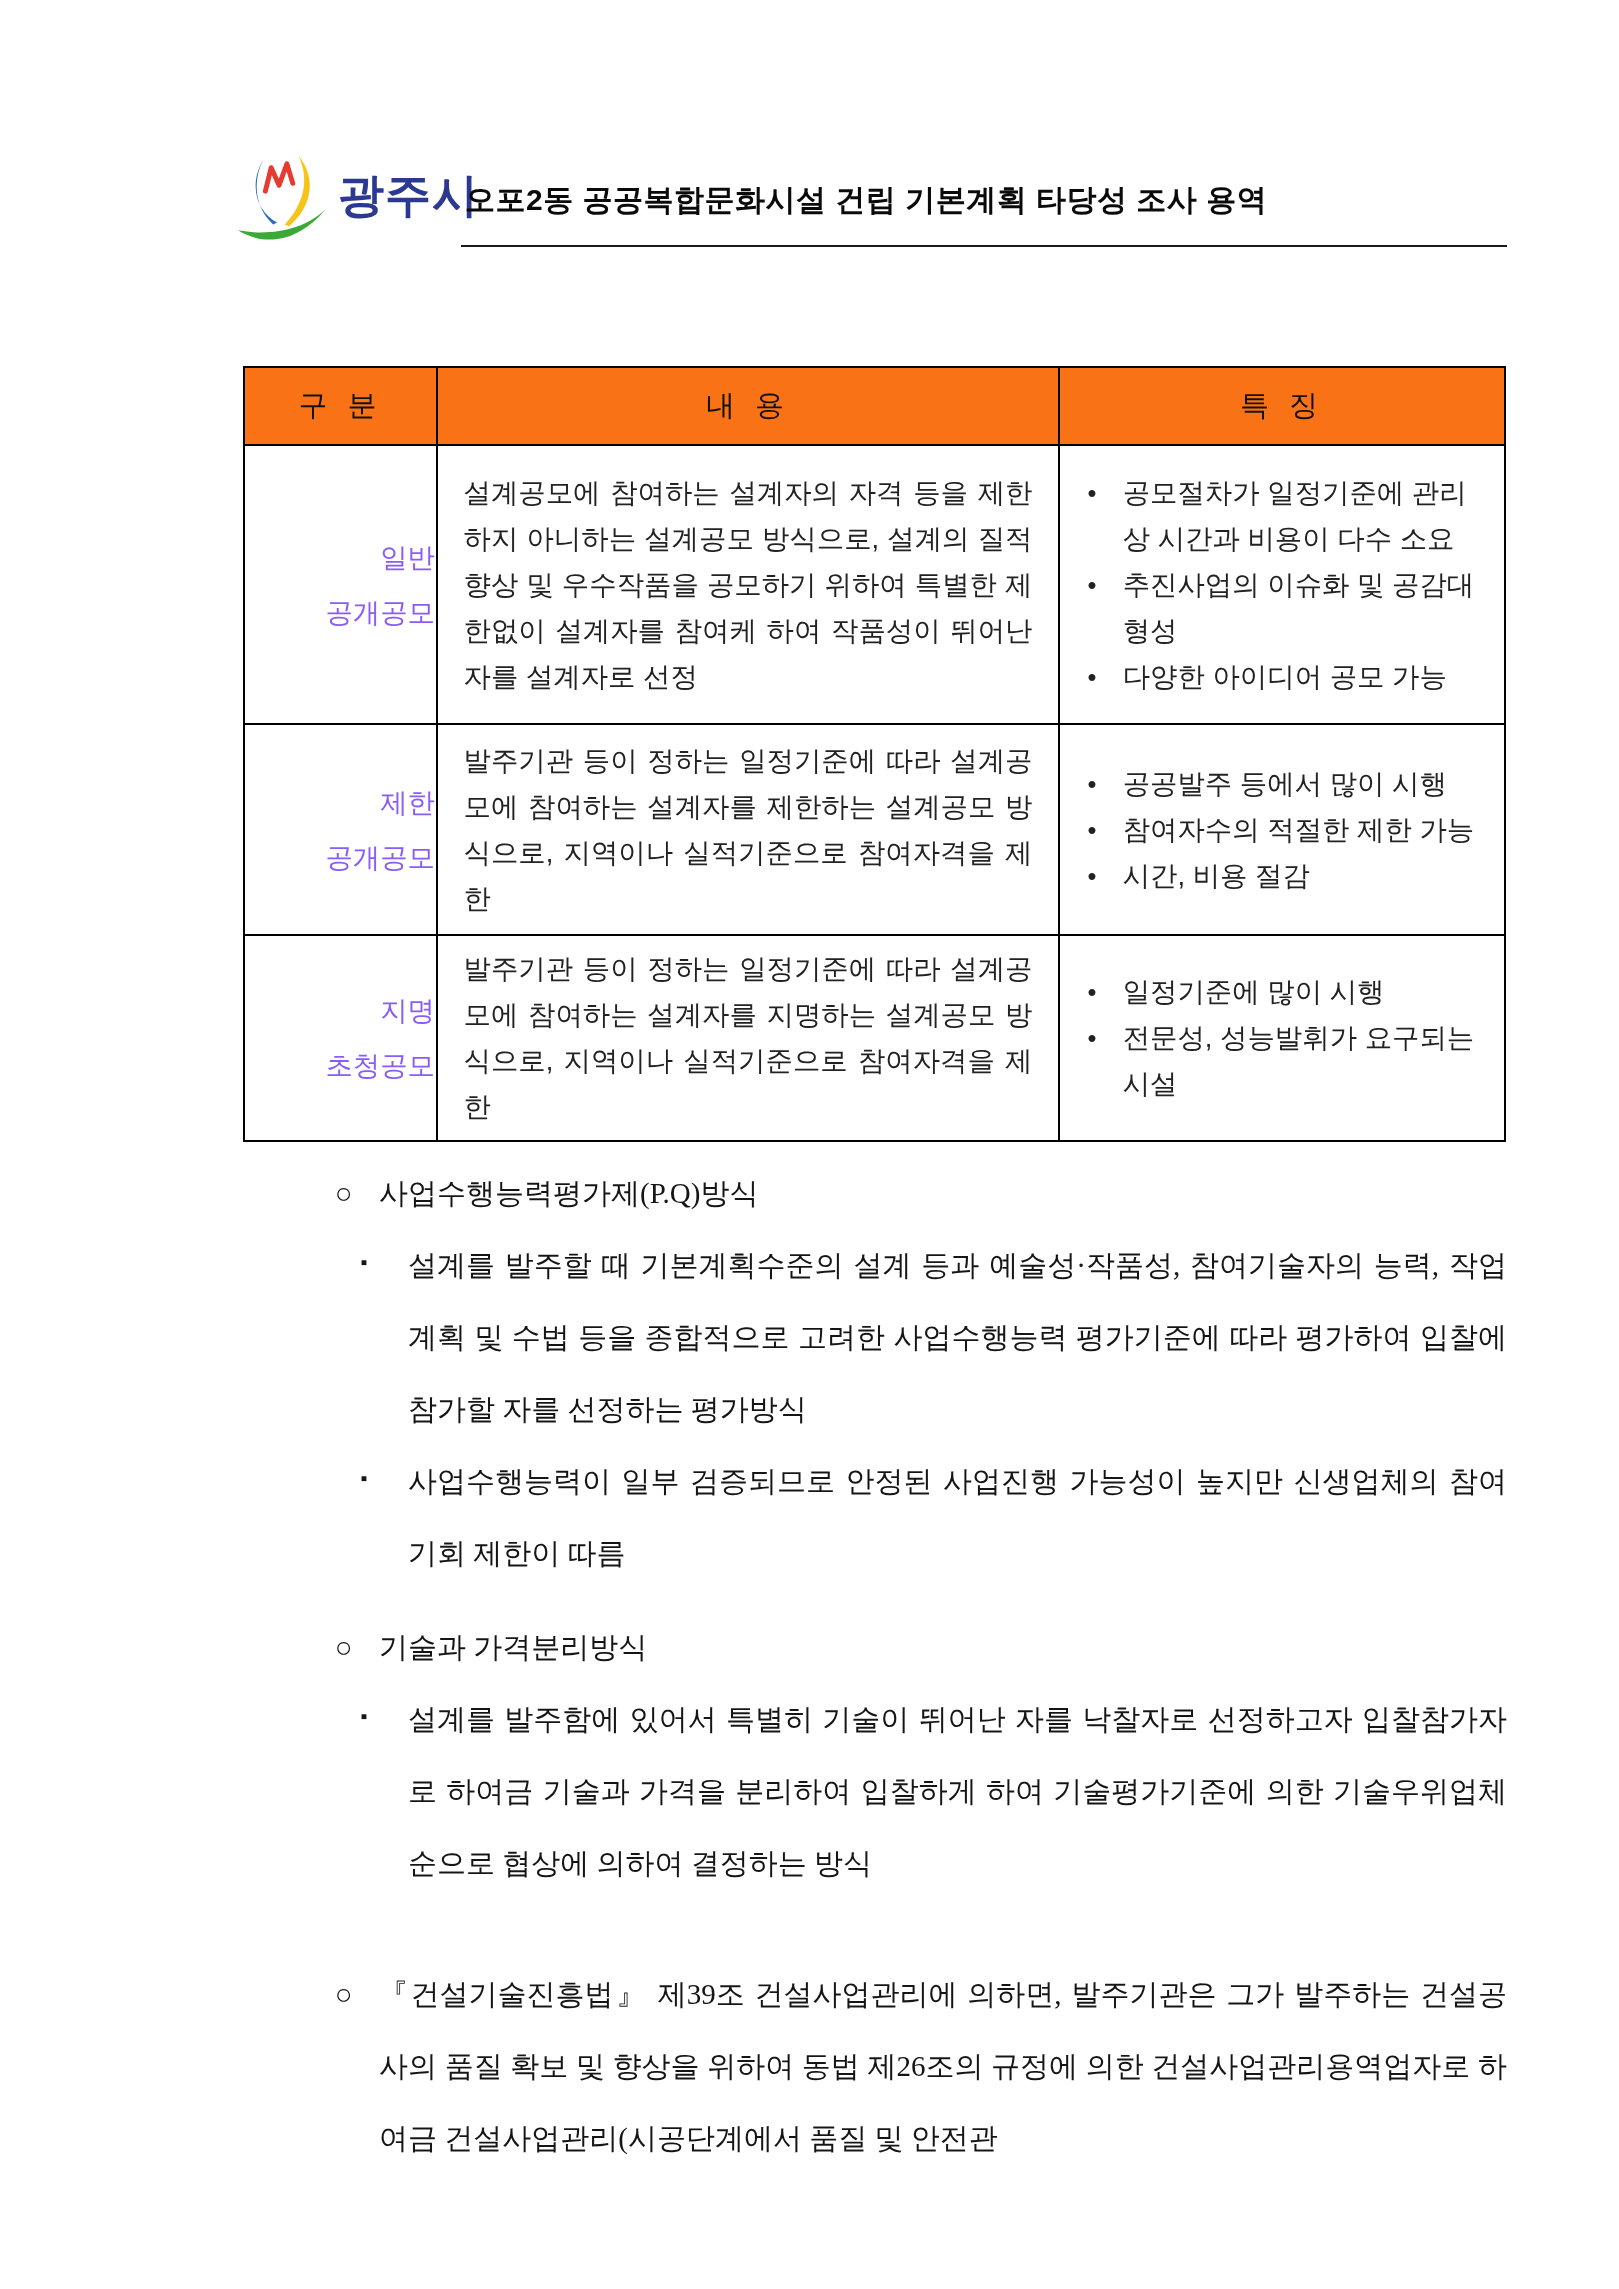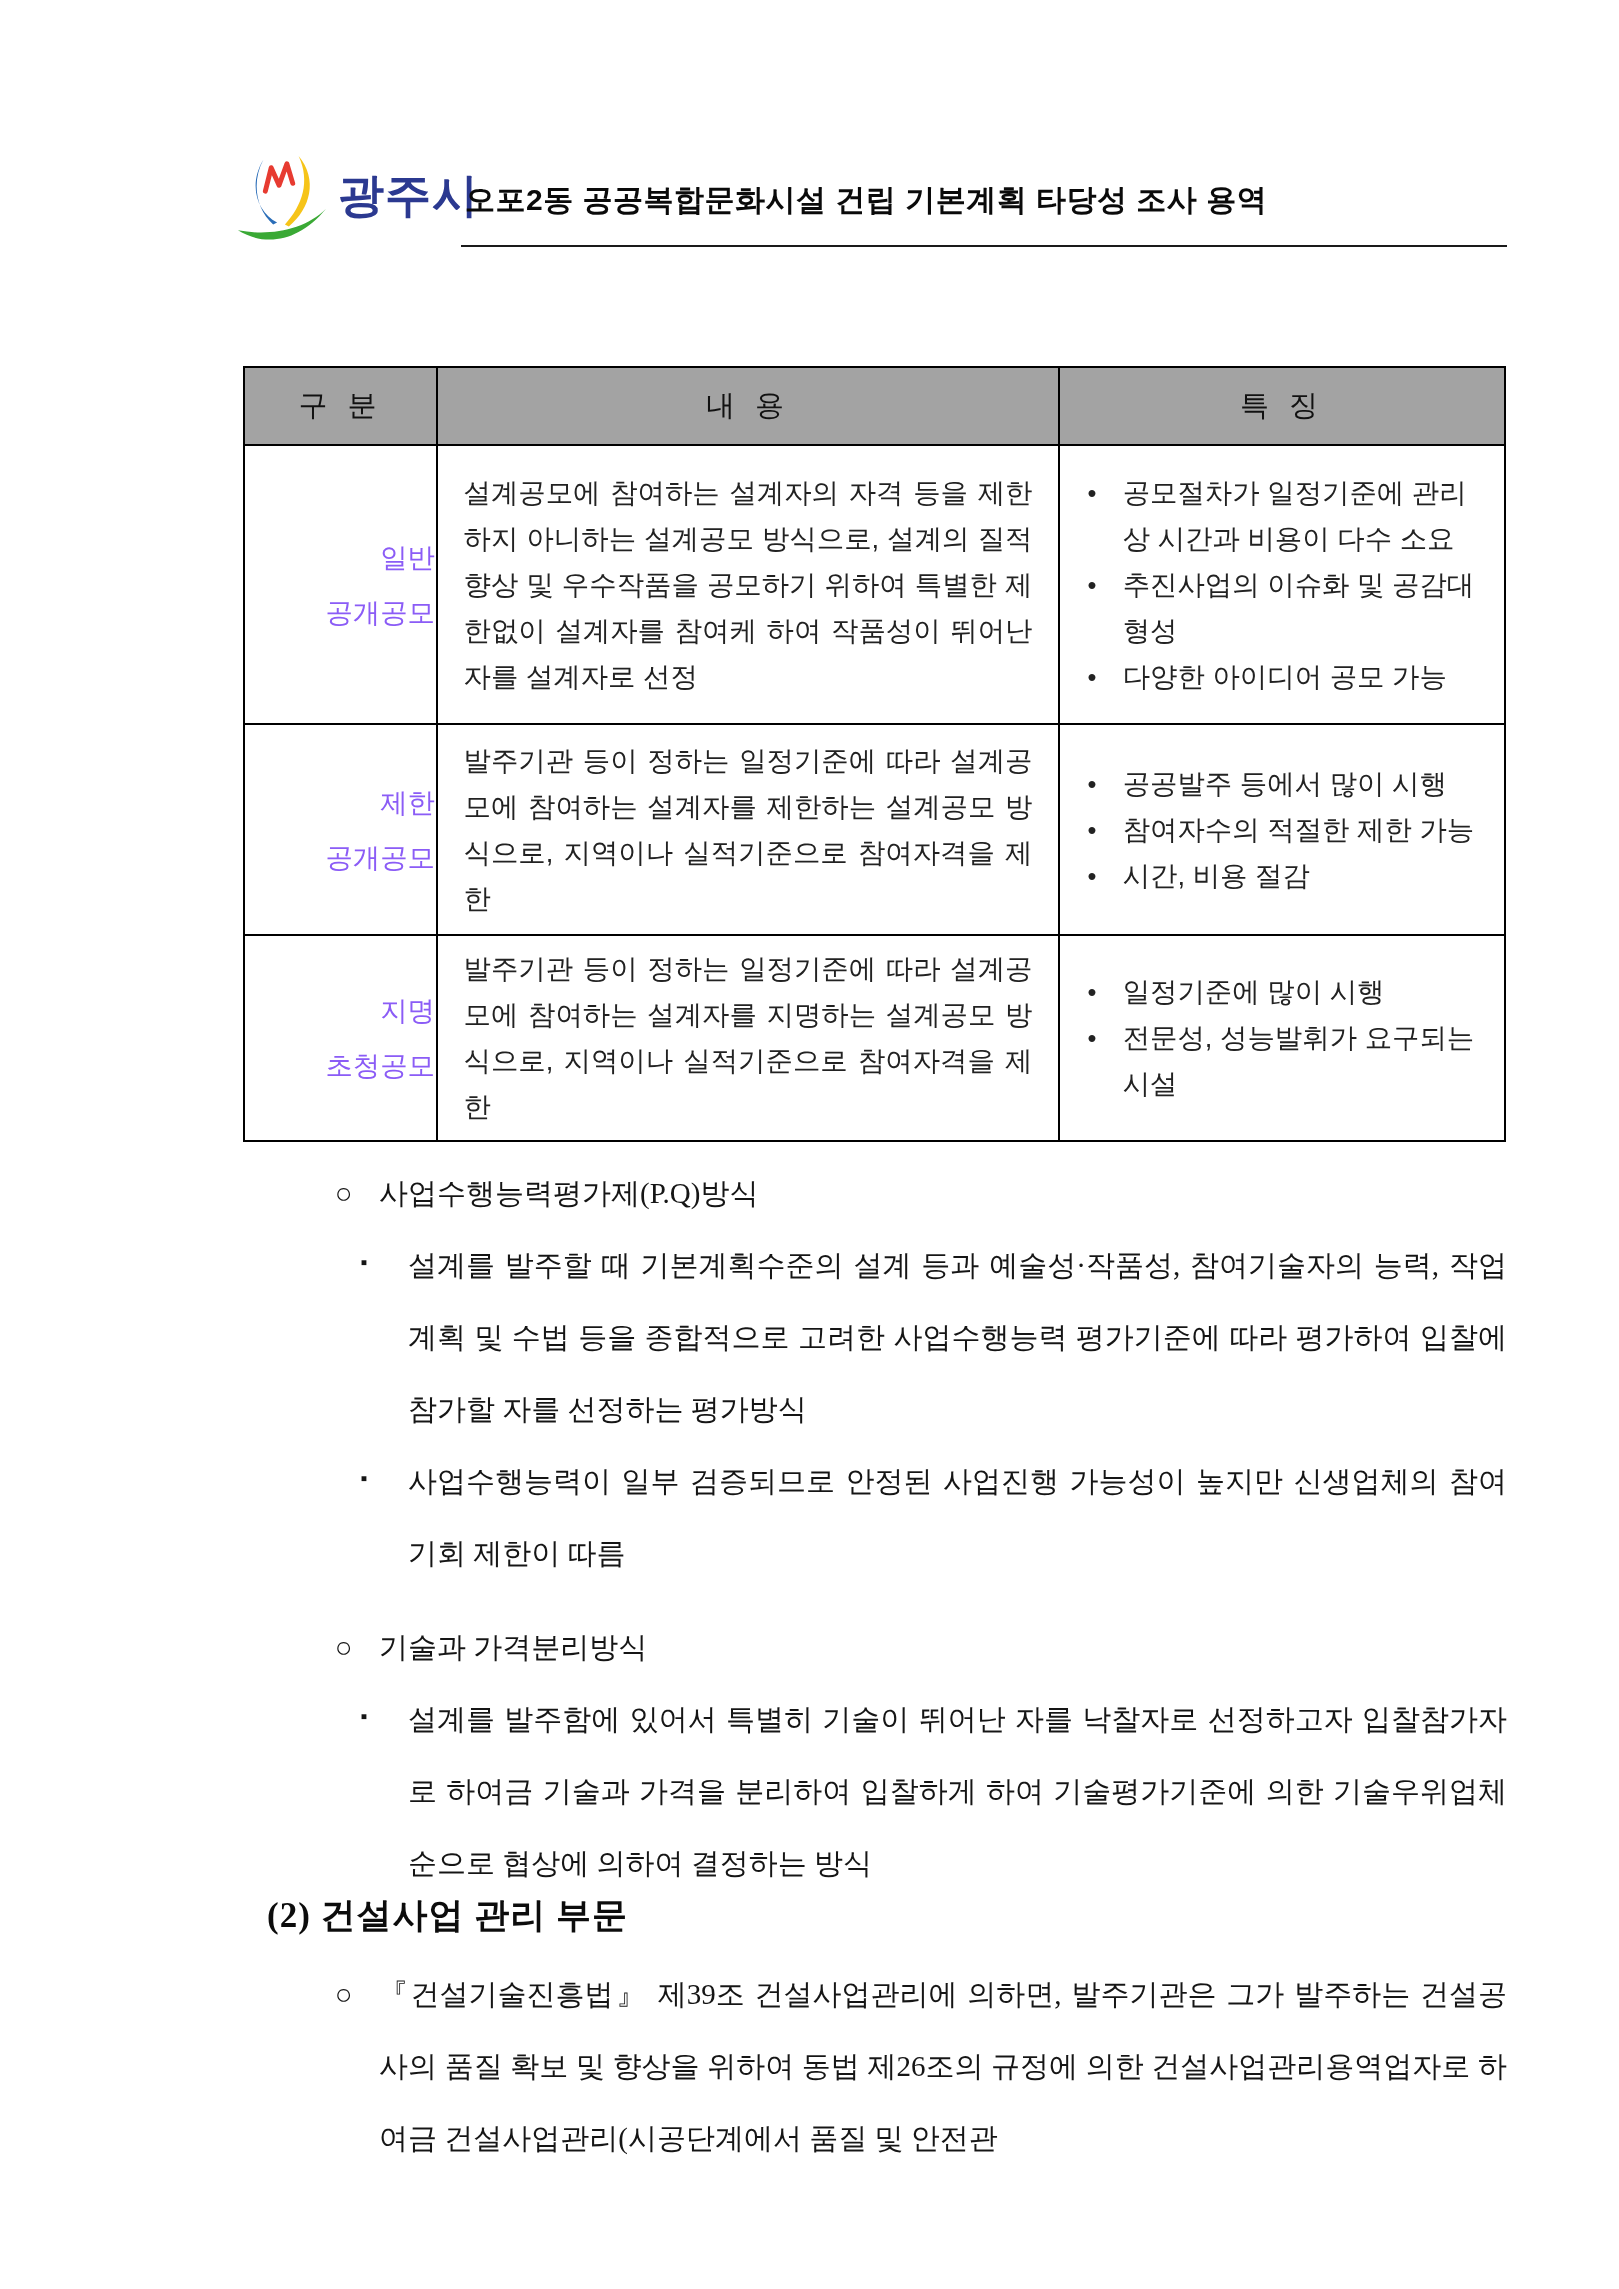--- a/index.html
+++ b/index.html
@@ -38,21 +38,21 @@
     position:absolute; top:366px; left:199px;
     width:1261px; border-collapse:collapse; table-layout:fixed;
     font-family:"Liberation Sans", sans-serif;
   }
   table.spec, table.spec th, table.spec td { border:2px solid #000; }
   table.spec { border:2.9px solid #000; }
   .col-cat { width:193px; }
   .col-content { width:622px; }
   .col-feat { width:446px; }
   table.spec th {
-    height:74px; background:#a3a3a3;
+    height:74px; background:#f97316;
     font-weight:normal; font-size:29px; letter-spacing:5.9px;
     text-align:center; vertical-align:middle;
   }
   td.cat {
     text-align:right; vertical-align:middle;
     font-size:27.4px; line-height:55px; color:#8b5cf6;
   }
   td.content {
     vertical-align:middle; text-align:justify;
     font-size:27.4px; line-height:46px; color:#222;
@@ -169,21 +169,20 @@
       <span class="marker">▪</span><span>사업수행능력이 일부 검증되므로 안정된 사업진행 가능성이 높지만 신생업체의 참여기회 제한이 따름</span>
     </div>
     <div class="b1 mt">
       <span class="marker">○</span><span>기술과 가격분리방식</span>
     </div>
     <div class="b2">
       <span class="marker">▪</span><span>설계를 발주함에 있어서 특별히 기술이 뛰어난 자를 낙찰자로 선정하고자 입찰참가자로 하여금 기술과 가격을 분리하여 입찰하게 하여 기술평가기준에 의한 기술우위업체 순으로 협상에 의하여 결정하는 방식</span>
     </div>
   </div>
 
-  <div class="sec-heading">(2) 건설사업 관리 부문</div>
   <div class="flow flow2">
     <div class="b1">
       <span class="marker">○</span><span>『건설기술진흥법』 제39조 건설사업관리에 의하면, 발주기관은 그가 발주하는 건설공사의 품질 확보 및 향상을 위하여 동법 제26조의 규정에 의한 건설사업관리용역업자로 하여금 건설사업관리(시공단계에서 품질 및 안전관</span>
     </div>
   </div>
 
 
 </div>
 
 

